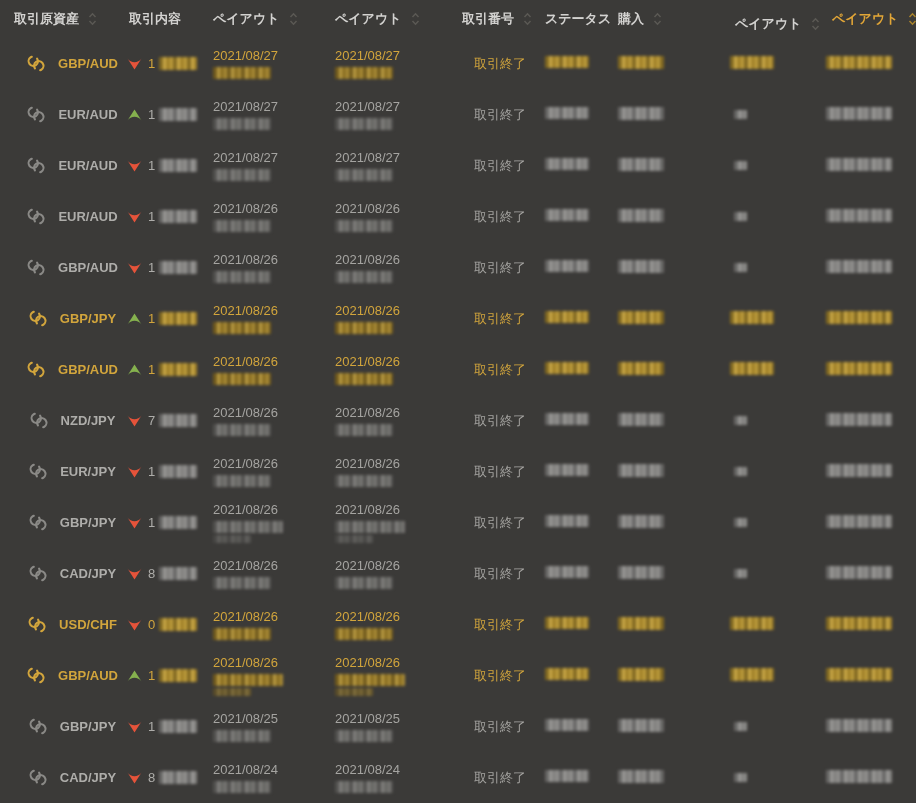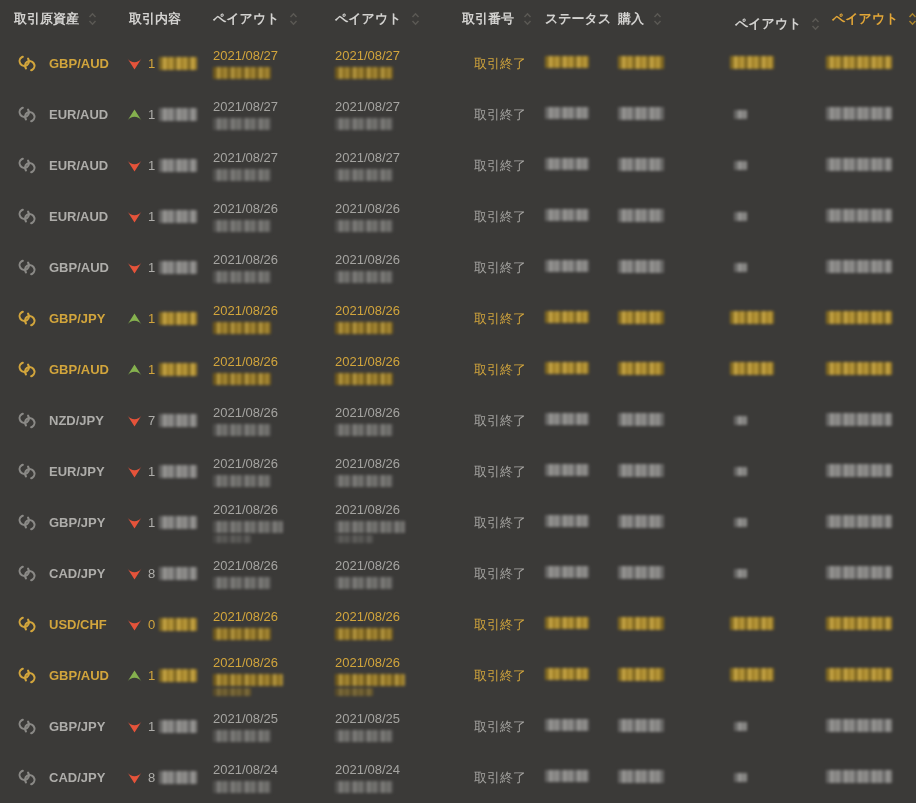--- a/index.html
+++ b/index.html
@@ -28,21 +28,21 @@
     cursor:pointer;white-space:nowrap;
   }
   .hcell.c-asset{padding-left:14px;}
   .hcell.c-detail{padding-left:2px;font-family:Liberation Serif, serif;}
   .hcell.c-payout{padding-left:5px;margin-top:9px;}
   .hcell.c-trade_no{padding-left:6px;}
   .hcell.active{color:var(--gold-header);}
   .sorticon{color:var(--sort-dim);display:inline-flex;flex:none;}
   .active .sorticon{color:var(--sort-gold);}
   .cell{font-size:13px;color:var(--row-text);}
-  .cell.asset{display:flex;align-items:center;gap:11px;padding-left:16px;font-weight:700;}
+  .cell.asset{display:flex;align-items:center;gap:11px;padding-left:16px;font-weight:700;justify-content:center;}
   .pair-icon{color:var(--icon-gray);display:inline-flex;flex:none;}
   .cell.detail{display:flex;align-items:center;gap:4px;}
   .dir-icon{display:inline-flex;flex:none;margin-right:2px;}
   .dir-icon.up{color:var(--green);}
   .dir-icon.down{color:var(--red);}
   .date{line-height:16px;color:var(--row-dim);}
   .cell.status{color:var(--row-dim);margin-left:12px;}
   
   .rd{
     display:inline-block;border-radius:1px;filter:blur(1.7px);

